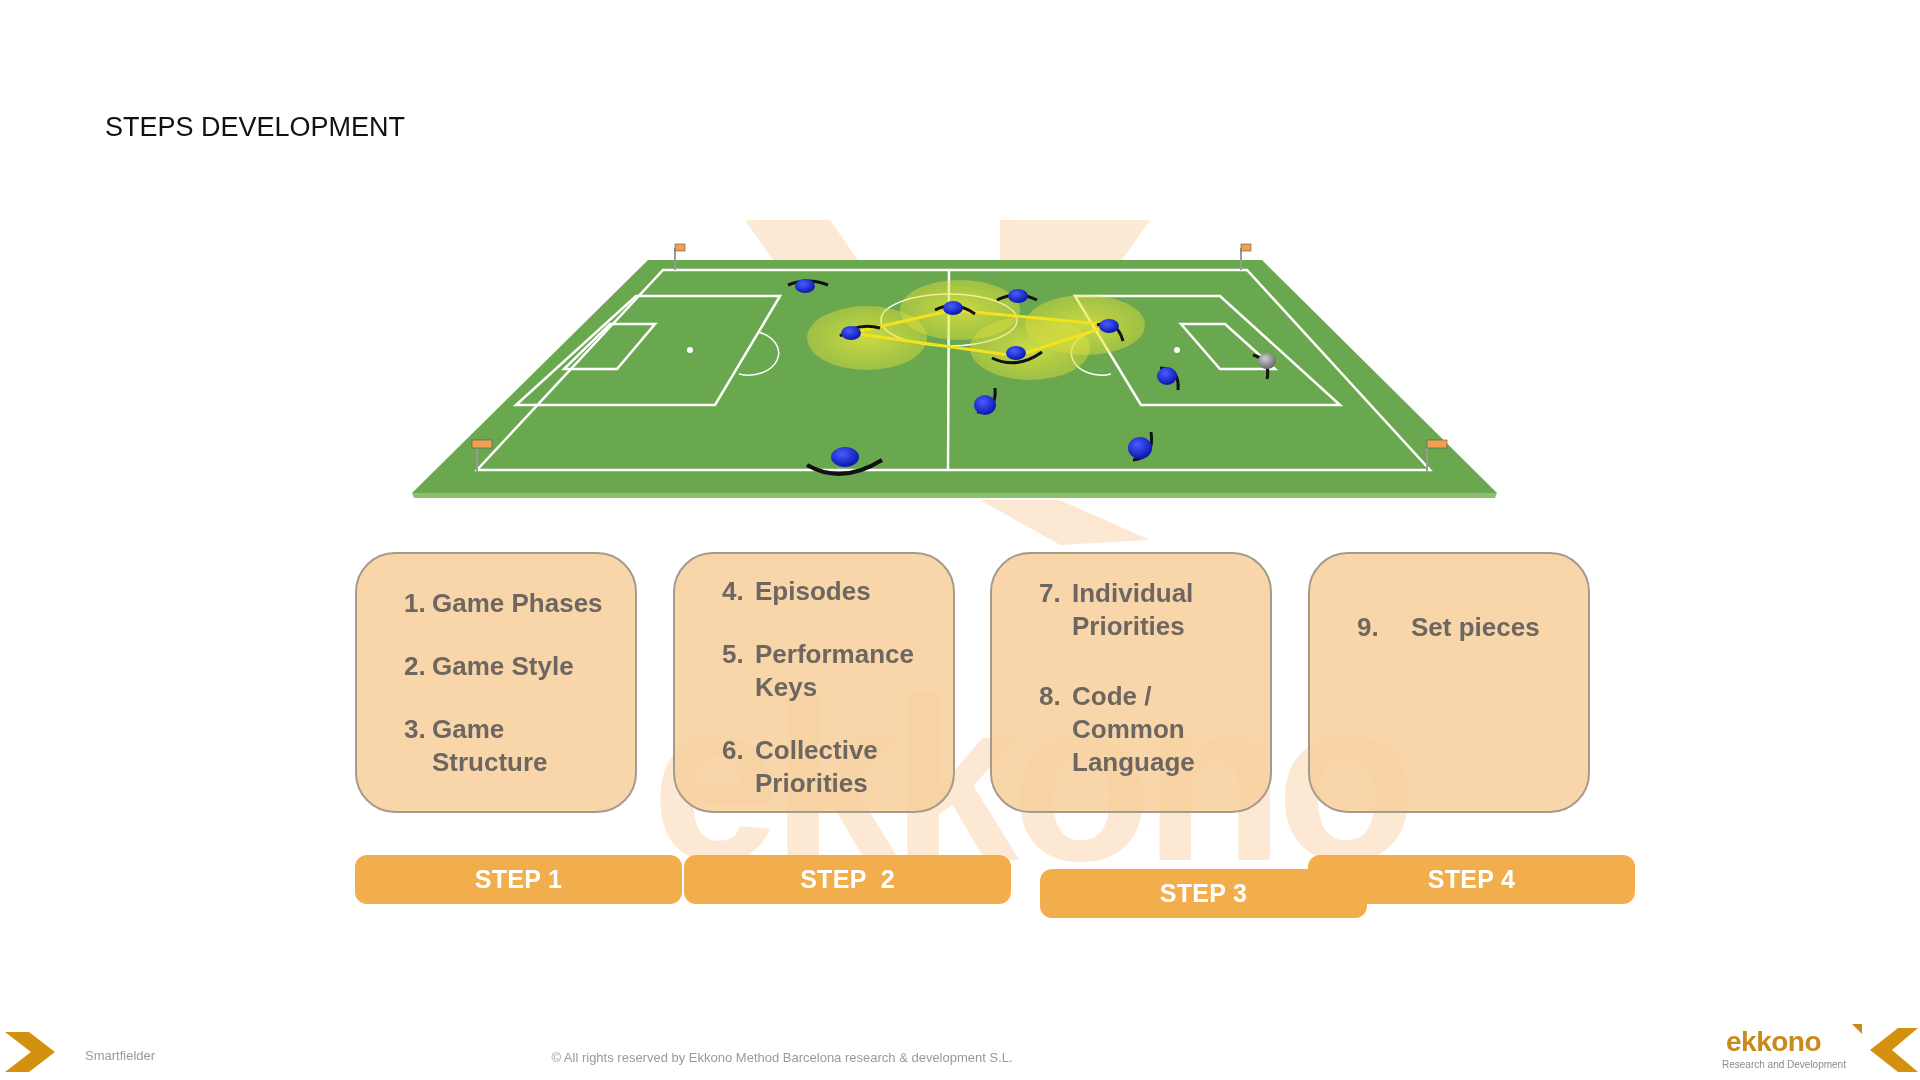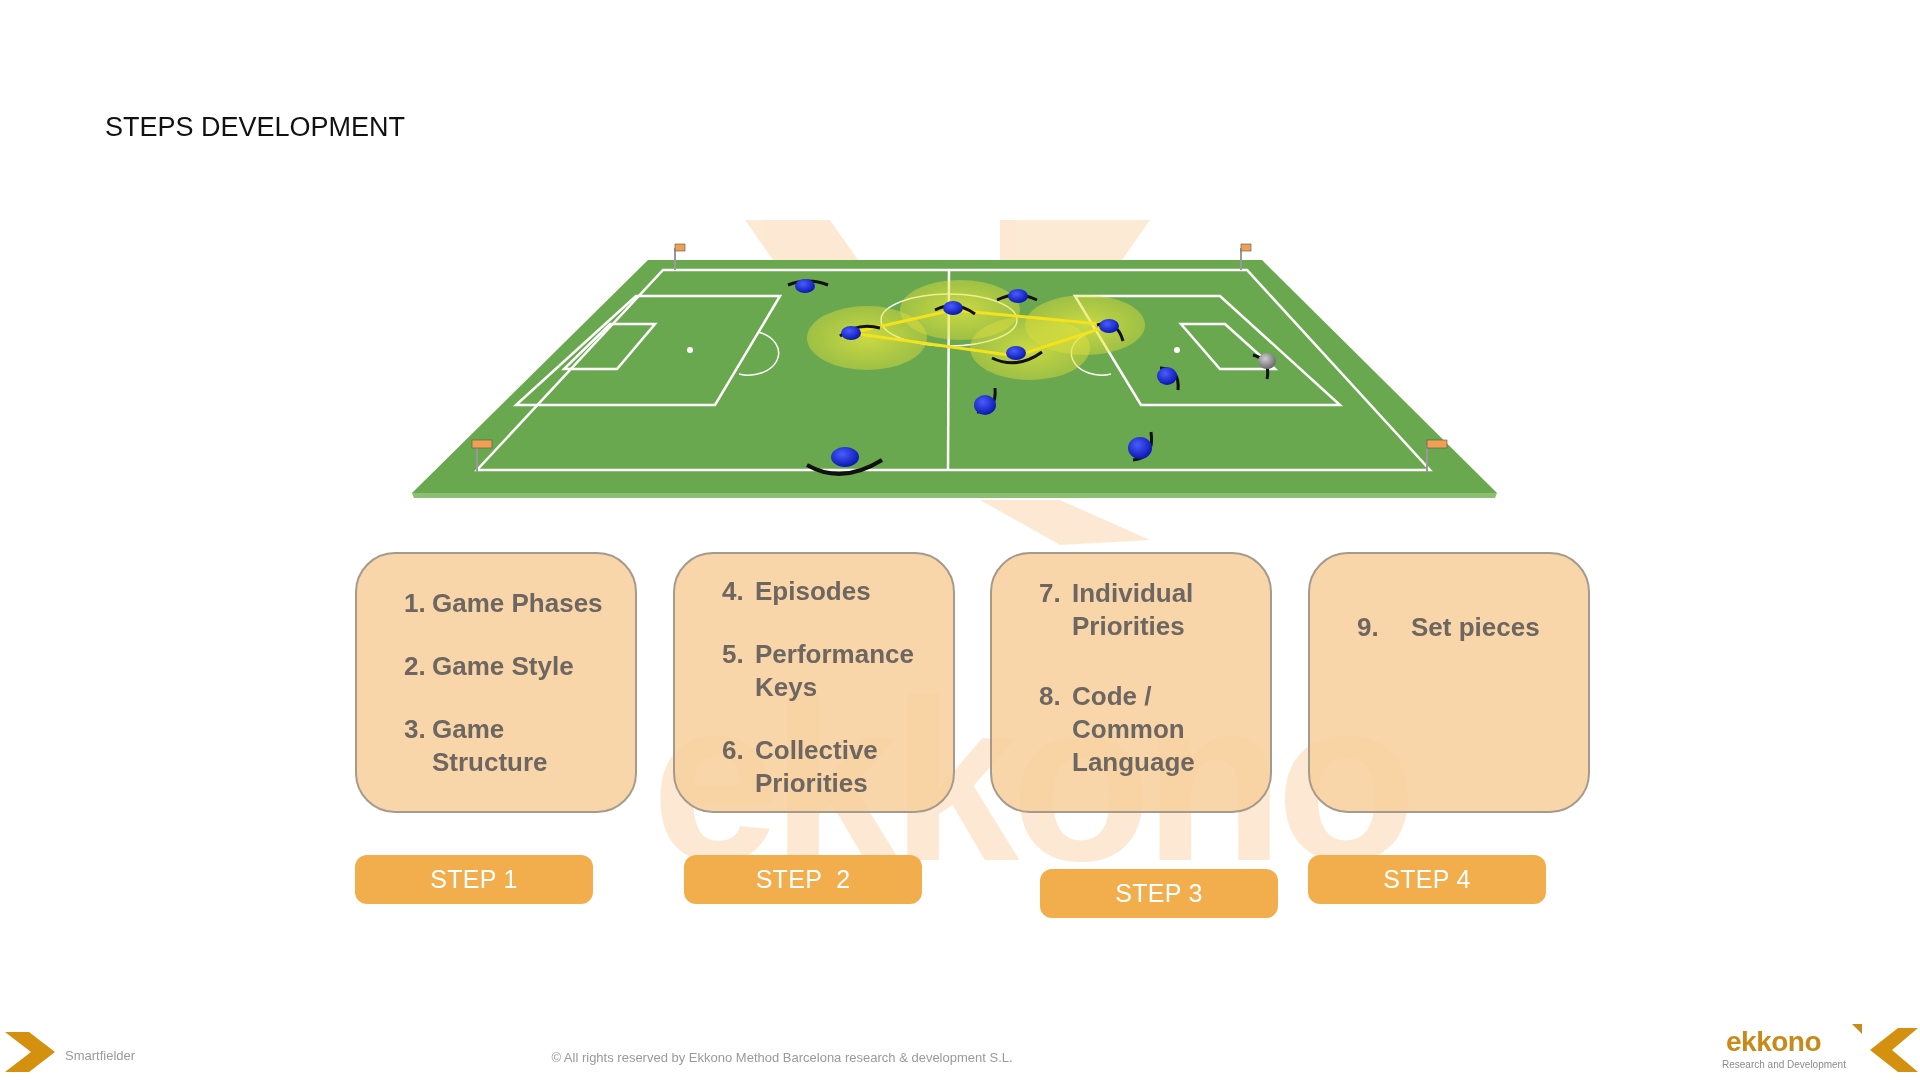--- a/index.html
+++ b/index.html
@@ -15,24 +15,24 @@
 
   .pitch-wrap { position: absolute; left: 405px; top: 240px; width: 1100px; height: 280px; }
 
   .box { position: absolute; top: 552px; width: 282px; height: 261px; background: rgba(247, 207, 155, 0.85);
          border: 2px solid #a59a8c; border-radius: 40px; }
   .box-items { position: absolute; left: 0; right: 0; top: 0; bottom: 0; padding: 0 20px; display: flex; flex-direction: column; justify-content: center; }
   .item { display: flex; font-size: 26px; font-weight: 700; color: #6e6660; line-height: 33px; margin: 15px 0; }
   .item .num { flex: 0 0 auto; }
   .item .lbl { flex: 1 1 auto; }
 
-  .step-btn { position: absolute; top: 855px; width: 238px; height: 49px; background: #f2ae4c; border-radius: 12px;
-              color: #ffffff; font-size: 25px; font-weight: 400; display: flex; align-items: center; justify-content: center; letter-spacing: 0.3px; }
-
-  .footer-left { position: absolute; left: 5px; top: 1030px; display: flex; align-items: center; }
+  .step-btn { position: absolute; top: 855px; width: 327px; height: 49px; background: #f2ae4c; border-radius: 12px;
+              color: #ffffff; font-size: 25px; font-weight: 700; display: flex; align-items: center; justify-content: center; letter-spacing: 0.3px; }
+
+  .footer-left { position: absolute; left: 5px; top: 1030px; display: flex; align-items: center; gap: 20px; }
   .footer-left .label { font-size: 13px; color: #9a9a9a; margin-left: 8px; margin-top: 6px; }
   .copyright { position: absolute; left: 0; width: 1564px; top: 1050px; text-align: center; font-size: 13px; color: #9a9a9a; }
   .logo { position: absolute; left: 1722px; top: 1022px; width: 198px; height: 58px; }
   .logo .brand { position: absolute; left: 4px; top: 4px; font-size: 28px; font-weight: 700; color: #c88a1a; letter-spacing: -0.5px; }
   .logo .tag { position: absolute; left: 0; top: 37px; font-size: 10px; color: #8a8a8a; white-space: nowrap; }
 </style>
 </head>
 <body>
 
 <svg class="watermark" viewBox="0 0 1920 1080">

